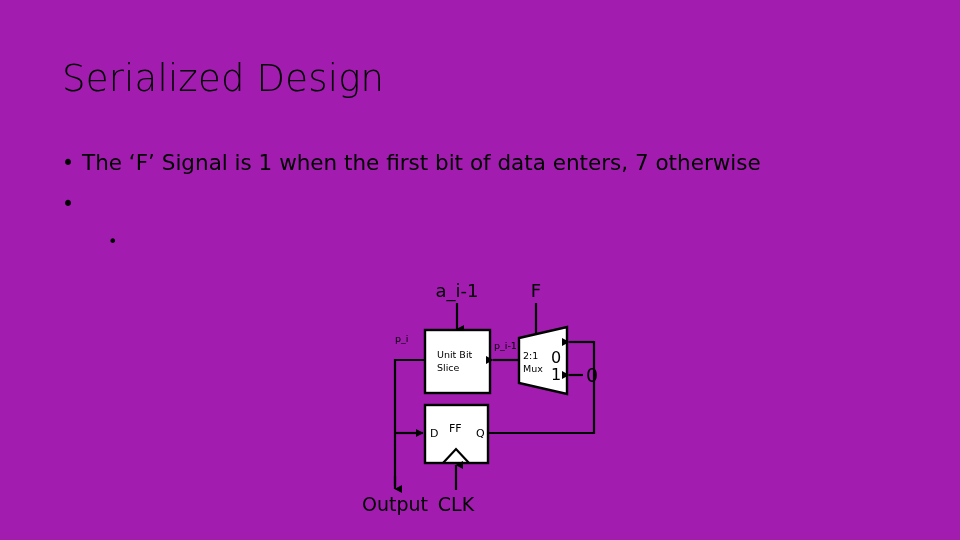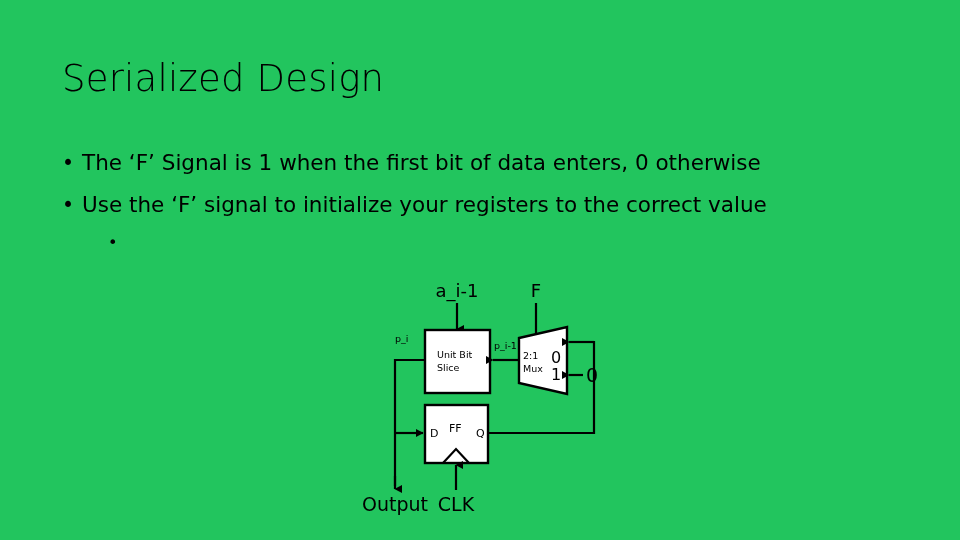--- a/index.html
+++ b/index.html
@@ -12,21 +12,21 @@
     height: 540px;
     position: relative;
     overflow: hidden;
     font-family: "DejaVu Sans", sans-serif;
     color: #000000;
   }
 
   .slide {
     position: absolute;
     inset: 0;
-    background: #22c55e;
+    background: #a21caf;
     text-decoration: underline;
   }
 
   
   .slide-title {
     position: absolute;
     left: 62px;
     top: 56px;
     width: 840px;
     font-family: "DejaVu Sans", sans-serif;
@@ -128,26 +128,25 @@
 <body>
 
 <div class="slide">
 
   <div class="slide-title">Serialized Design</div>
 
   <div class="body-list">
 
     <div class="bullet-row bullet-l1">
       <span class="bullet-mark">•</span>
-      <span class="bullet-text">The ‘F’ Signal is 1 when the first bit of data enters, 0 otherwise</span>
+      <span class="bullet-text">The ‘F’ Signal is 1 when the first bit of data enters, 7 otherwise</span>
     </div>
 
     <div class="bullet-row bullet-l1">
       <span class="bullet-mark">•</span>
-      <span class="bullet-text">Use the ‘F’ signal to initialize your registers to the correct value</span>
     </div>
 
     <div class="bullet-row bullet-l2">
       <span class="bullet-mark">•</span>
     </div>
 
   </div>
 
   <div class="diagram">
     <svg width="960" height="540" viewBox="0 0 960 540" xmlns="http://www.w3.org/2000/svg">

